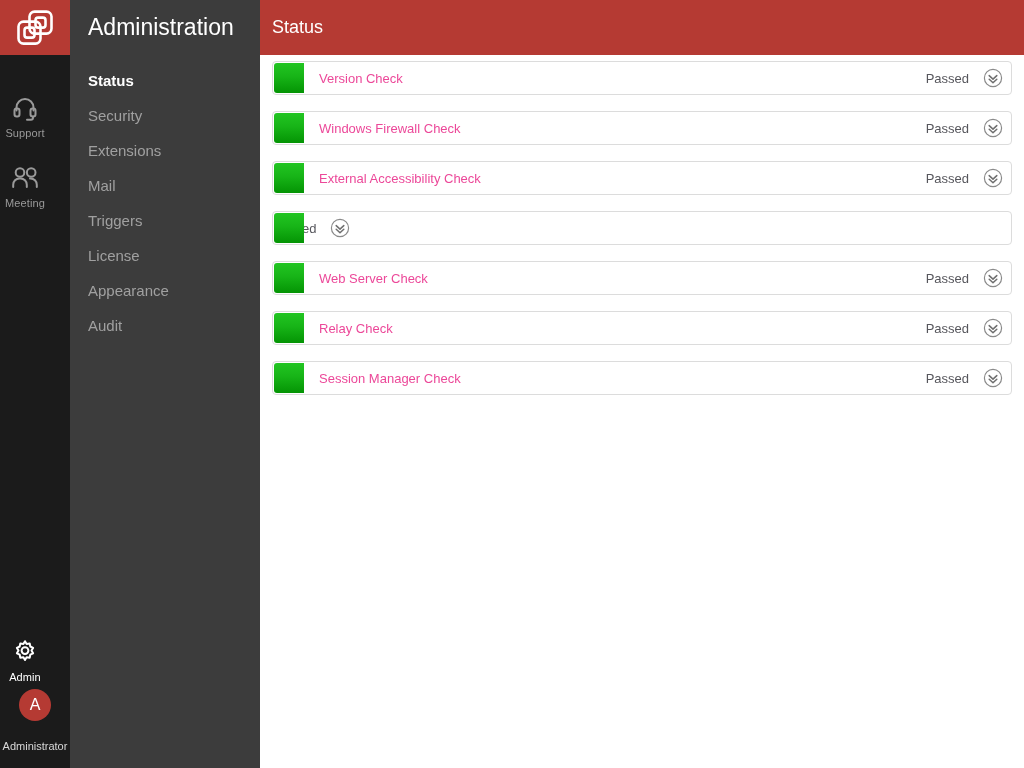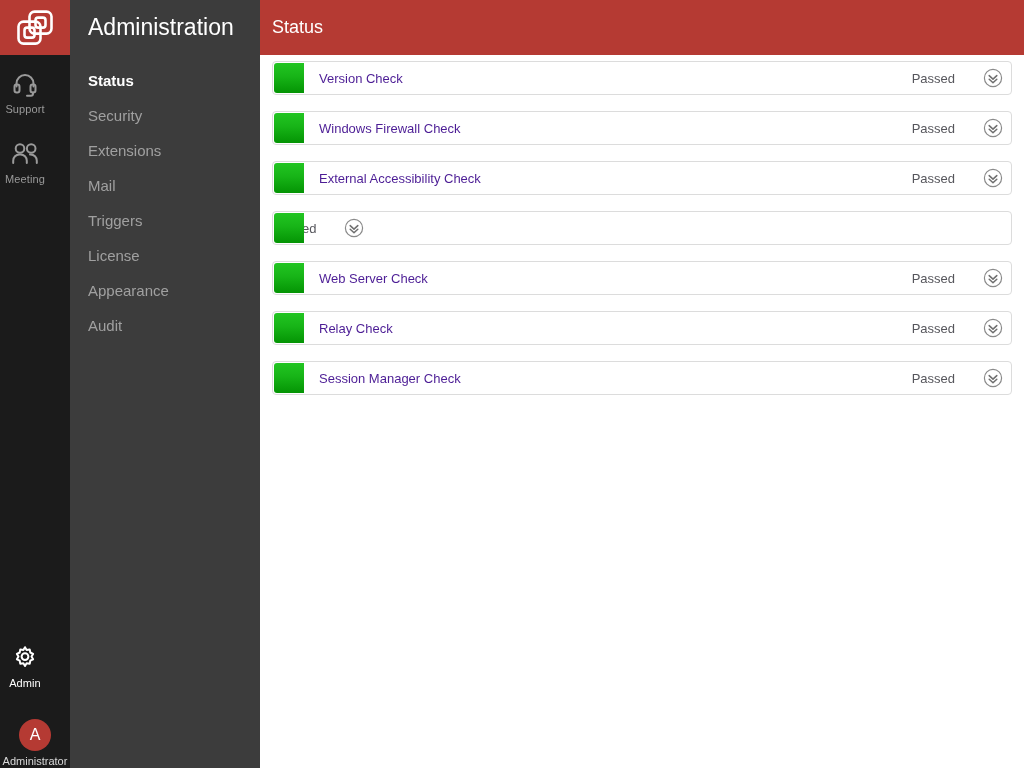--- a/index.html
+++ b/index.html
@@ -44,21 +44,21 @@
   .brand-tile svg { display: block; }
 
   .rail-items { width: 70px; padding-top: 14px; }
 
   .rail-item {
     width: 50px;
     height: 70px;
     display: flex;
     flex-direction: column;
     align-items: center;
-    justify-content: flex-start;
+    justify-content: flex-end;
     cursor: pointer;
     user-select: none;
   }
   .rail-item .rail-glyph {
     height: 30px;
     display: flex;
     align-items: center;
     justify-content: center;
   }
   .rail-item .rail-label {
@@ -68,21 +68,21 @@
     letter-spacing: .1px;
     line-height: 1;
   }
   .rail-item svg { stroke: #9a9a9a; fill: none; }
 
   .rail-bottom {
     position: absolute;
     bottom: 0;
     left: 0;
     width: 70px;
-    padding-bottom: 1px;
+    padding-bottom: 16px;
   }
   .rail-item.active svg { stroke: #ffffff; fill: none; }
   .rail-item.active .rail-label { color: #ffffff; }
 
   .avatar-item {
     width: 70px;
     display: flex;
     flex-direction: column;
     align-items: center;
     cursor: pointer;
@@ -94,21 +94,21 @@
     border-radius: 50%;
     background: #b53a33;
     color: #ffffff;
     font-size: 16px;
     display: flex;
     align-items: center;
     justify-content: center;
     line-height: 1;
   }
   .avatar-name {
-    margin-top: 5px;
+    margin-top: 20px;
     font-size: 11px;
     color: #d8d8d8;
     line-height: 1;
   }
 
   
   .section-nav {
     width: 190px;
     flex: 0 0 190px;
     height: 768px;
@@ -184,31 +184,31 @@
     top: 1px;
     bottom: 1px;
     width: 30px;
     border-radius: 3px 0 0 3px;
     background: linear-gradient(to bottom, #22c522 0%, #17b417 45%, #049404 100%);
   }
 
   .check-name {
     margin-left: 46px;
     font-size: 13px;
-    color: #4c1d95;
+    color: #ec4899;
     flex: 1 1 auto;
     white-space: nowrap;
     overflow: hidden;
     text-overflow: ellipsis;
   }
 
   .check-result {
     font-size: 13px;
     color: #56565c;
-    margin-right: 28px;
+    margin-right: 14px;
     white-space: nowrap;
   }
 
   .expand-btn {
     width: 20px;
     height: 20px;
     margin-right: 8px;
     flex: 0 0 20px;
     display: flex;
     align-items: center;

